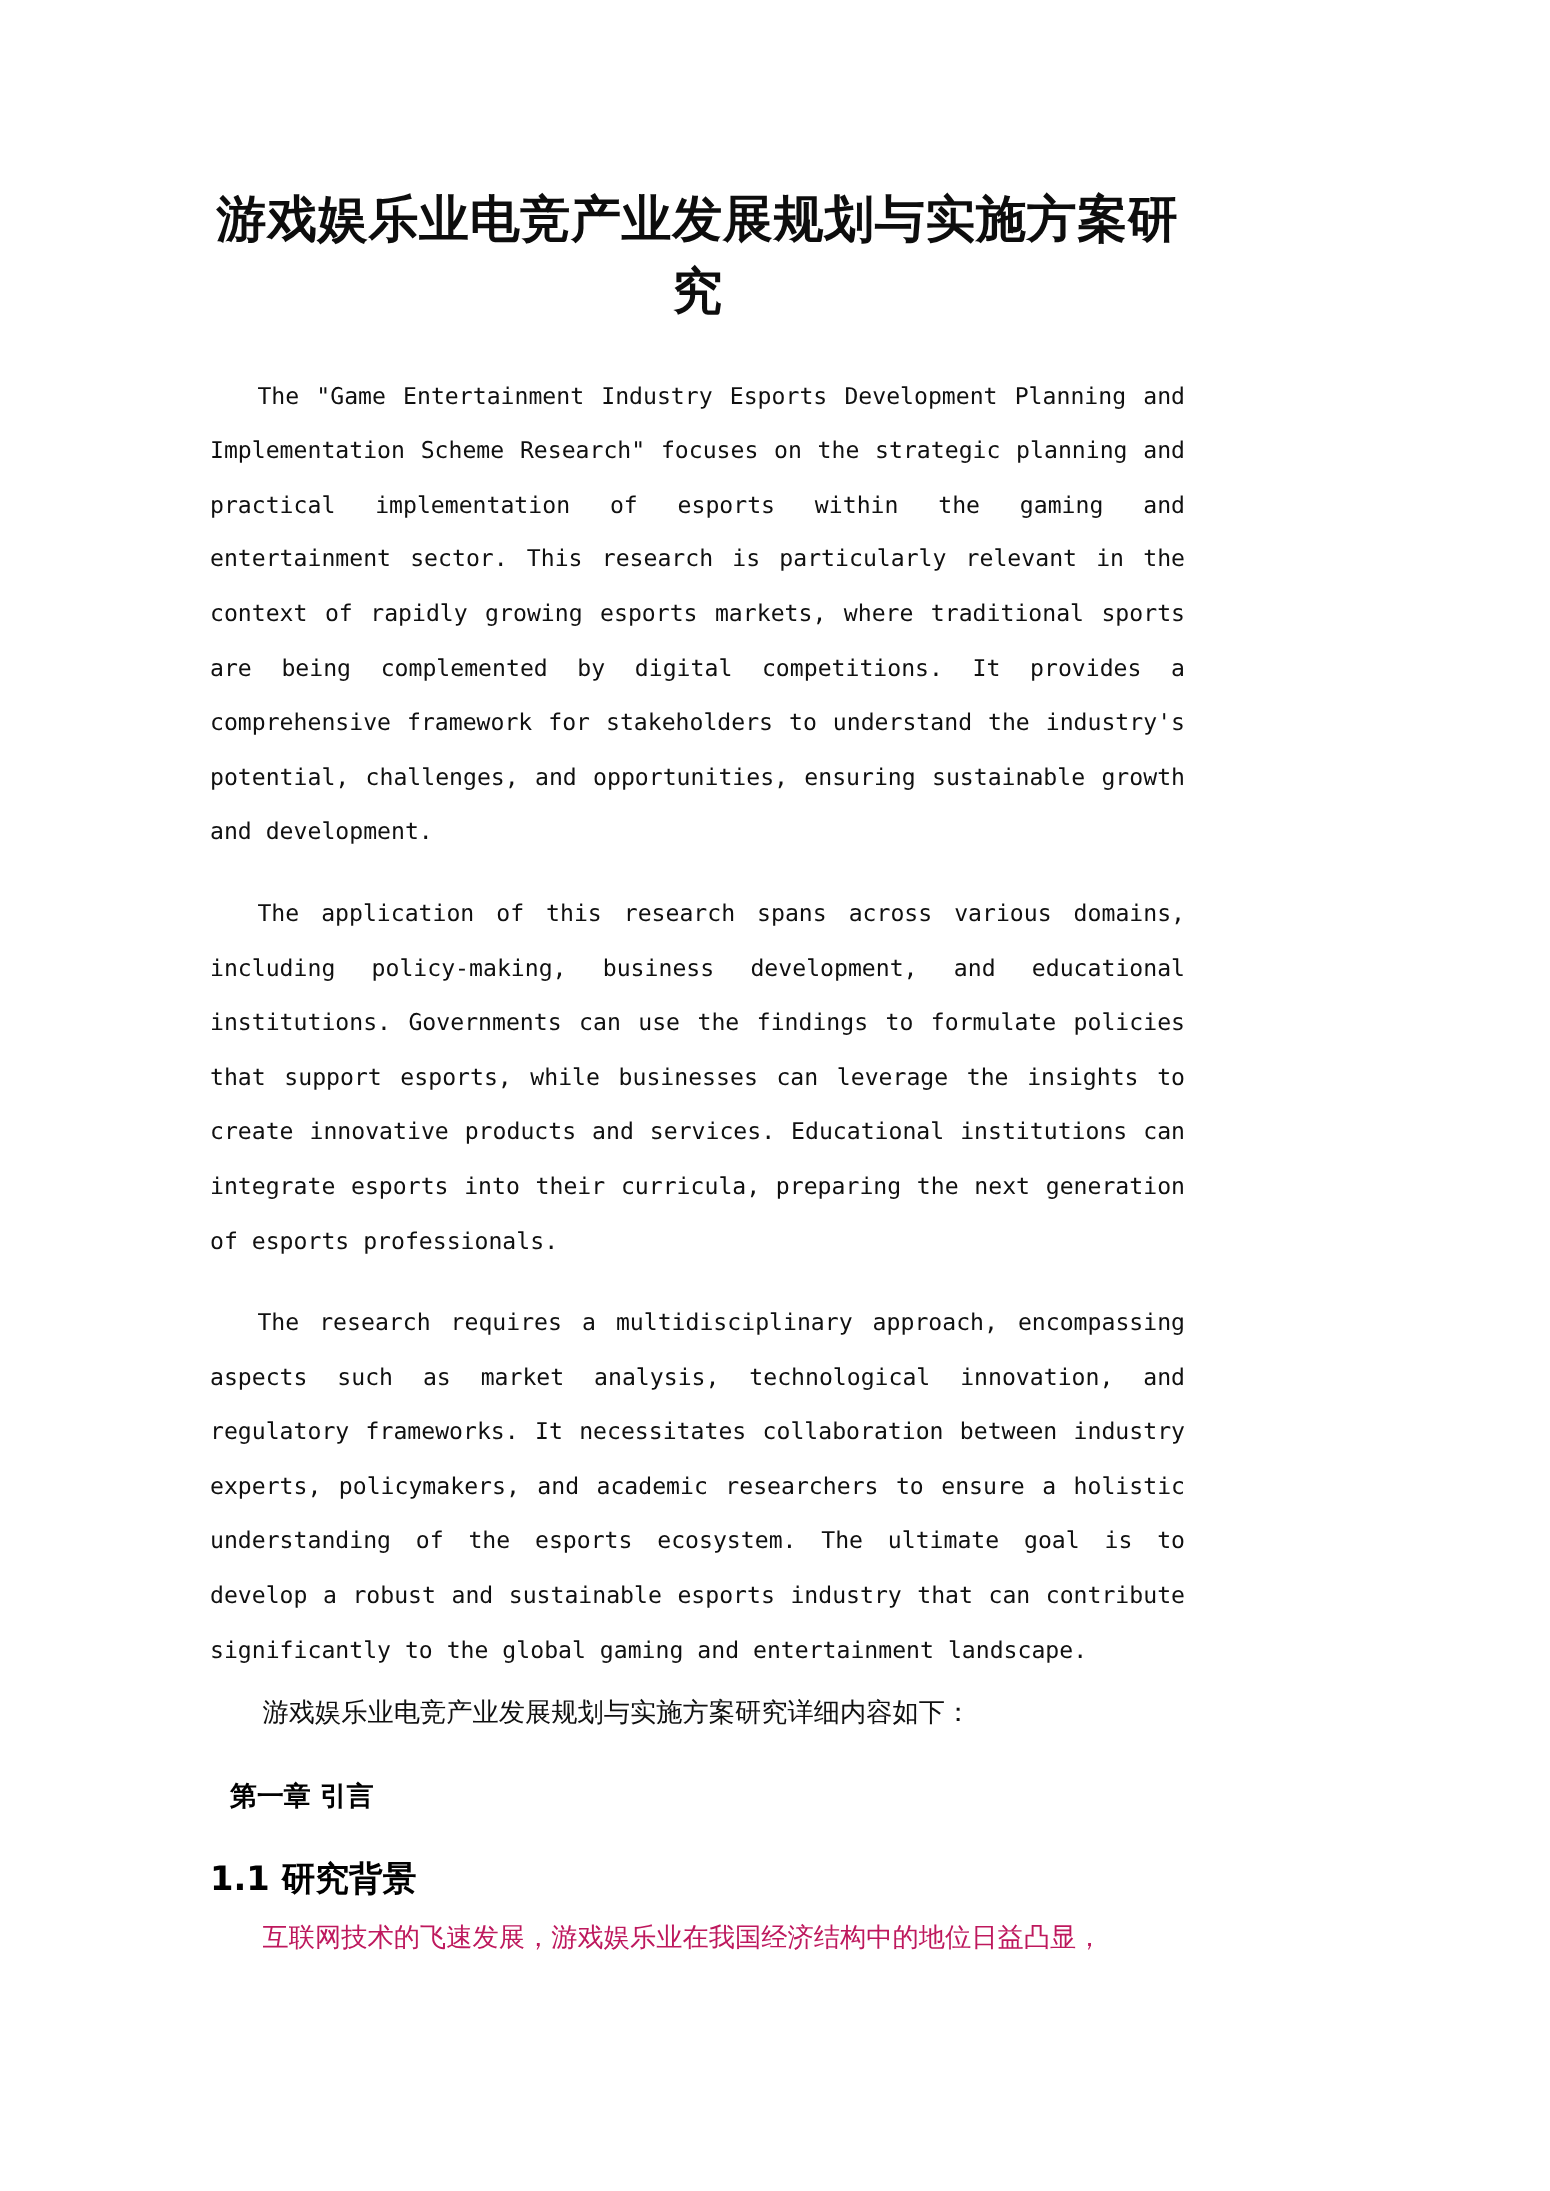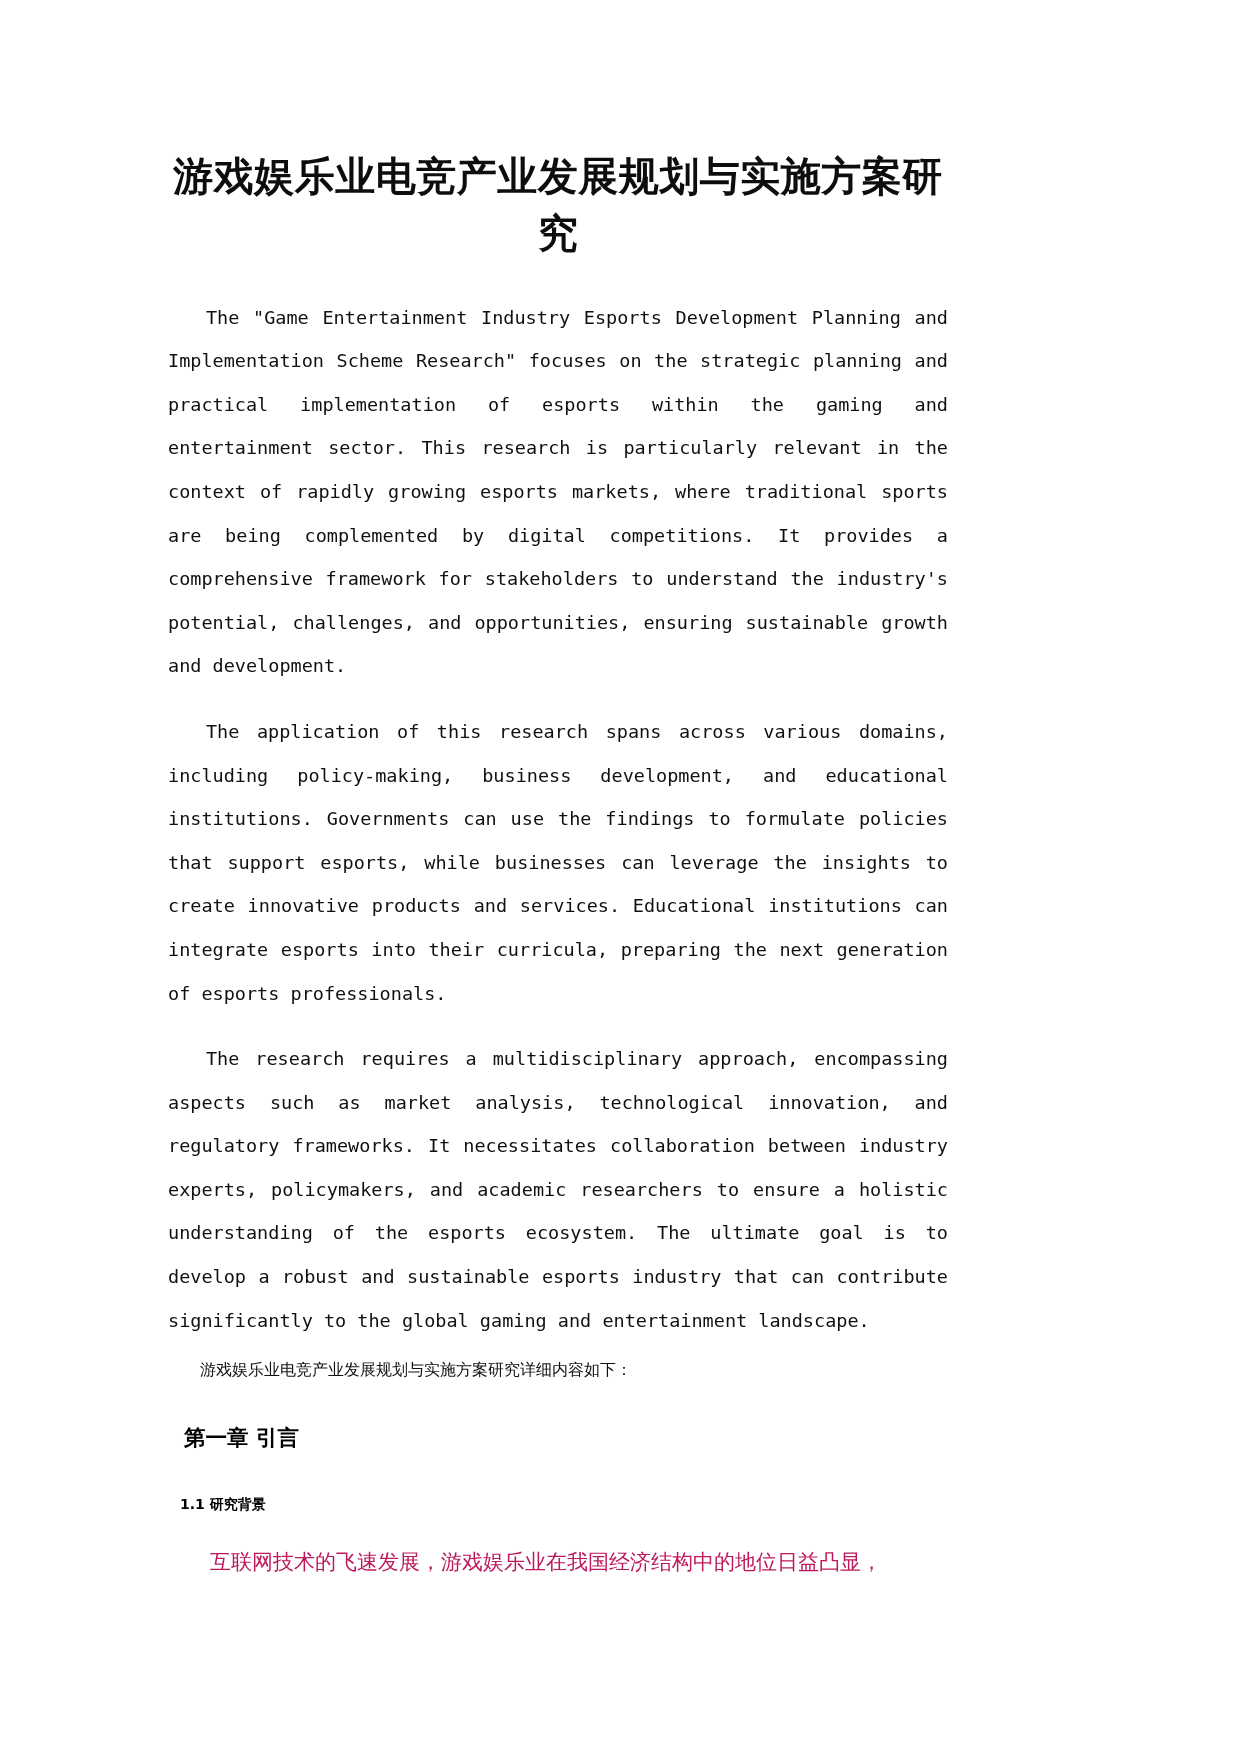--- a/index.html
+++ b/index.html
@@ -58,41 +58,41 @@
     color: #101010;
   }
   .eng-para.first { padding-top: 34px; }
 
   .cn-lead {
     margin: 0;
     padding-top: 8px;
     text-indent: 2em;
     text-align: justify;
     font-family: "DejaVu Serif", "Liberation Serif", serif;
-    font-size: 16px;
+    font-size: 21px;
     line-height: 40px;
     color: #101010;
   }
 
   .cn-h1 {
     margin: 16px;
     padding-top: 12px;
     font-family: "DejaVu Sans", "Liberation Sans", sans-serif;
     font-weight: bold;
     font-size: 21.5px;
     line-height: 40px;
     color: #000000;
   }
 
   .cn-h2 {
-    margin: 12px;
+    margin: 0;
     padding-top: 10px;
     font-family: "DejaVu Sans", "Liberation Sans", sans-serif;
     font-weight: bold;
-    font-size: 14px;
+    font-size: 27px;
     line-height: 40px;
     color: #000000;
   }
 
   .cn-body {
     margin: 0;
     padding-top: 6px;
     text-indent: 2em;
     text-align: justify;
     font-family: "DejaVu Serif", "Liberation Serif", serif;

